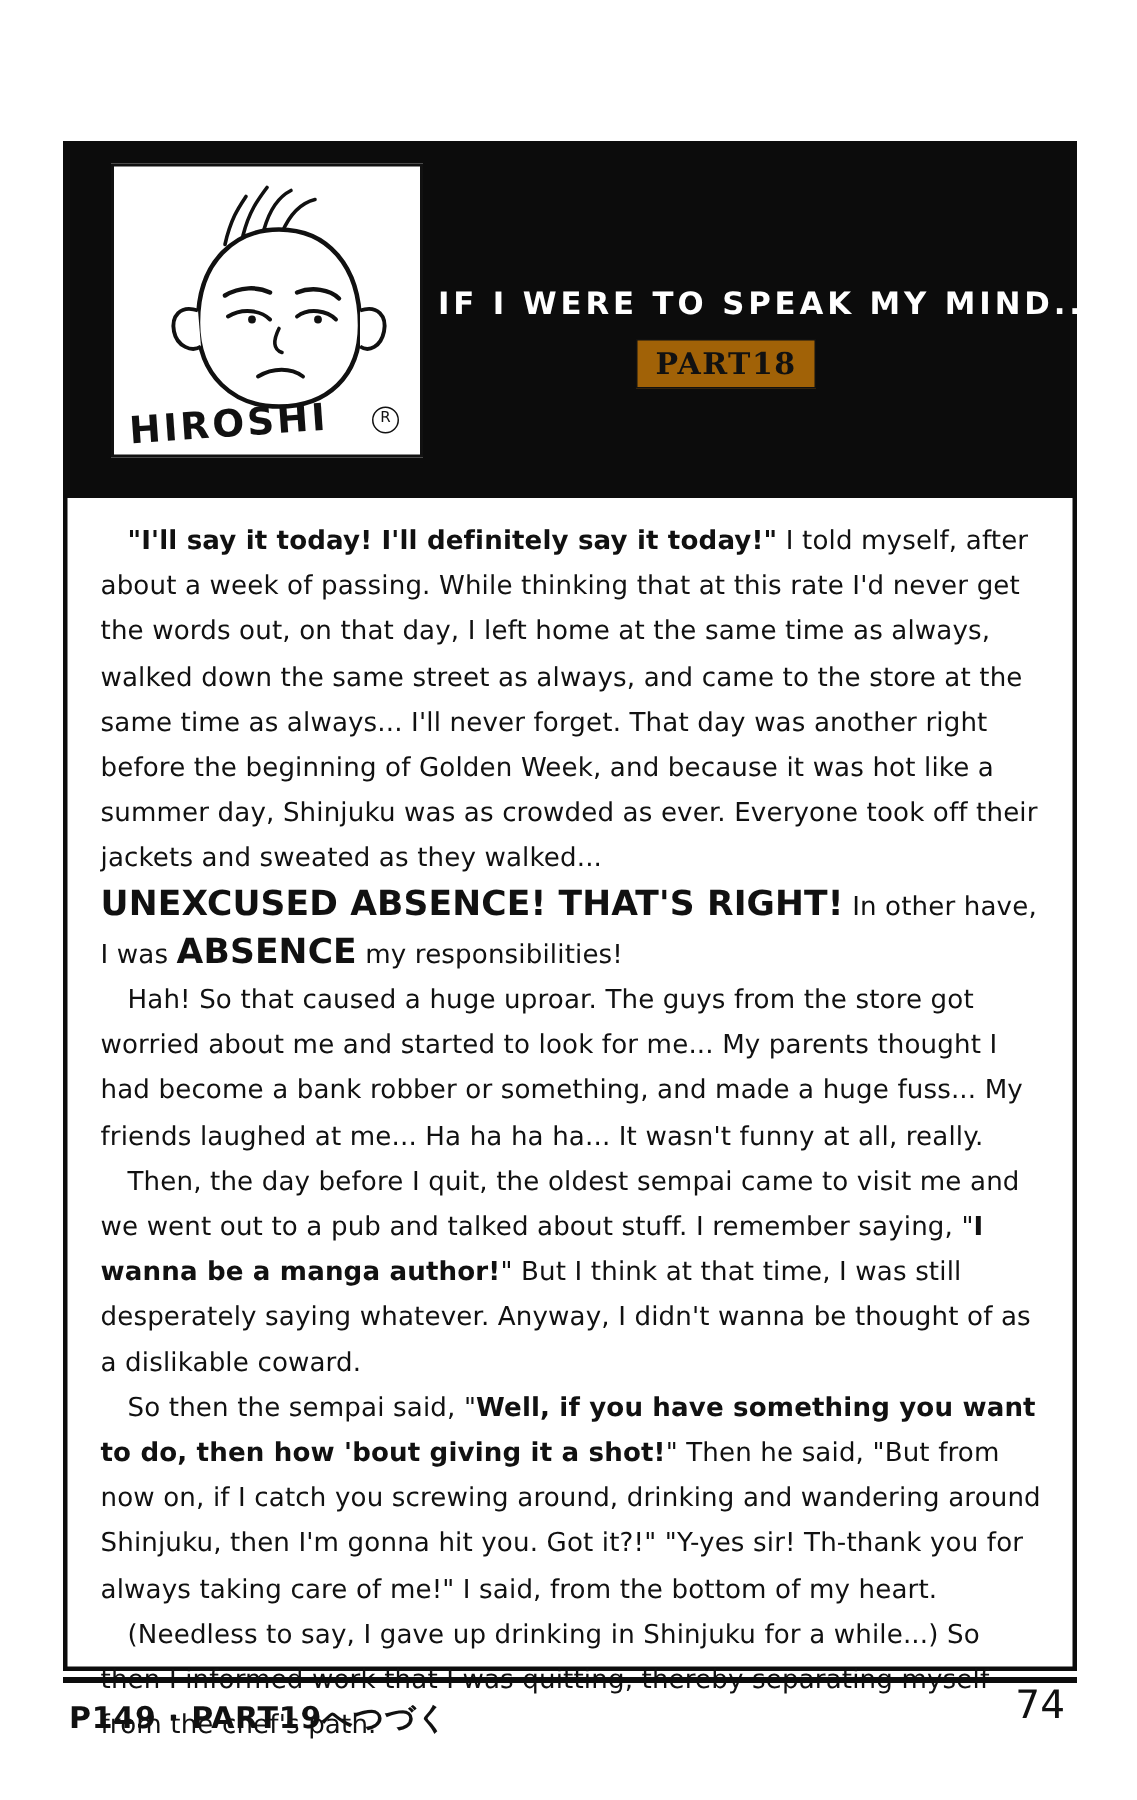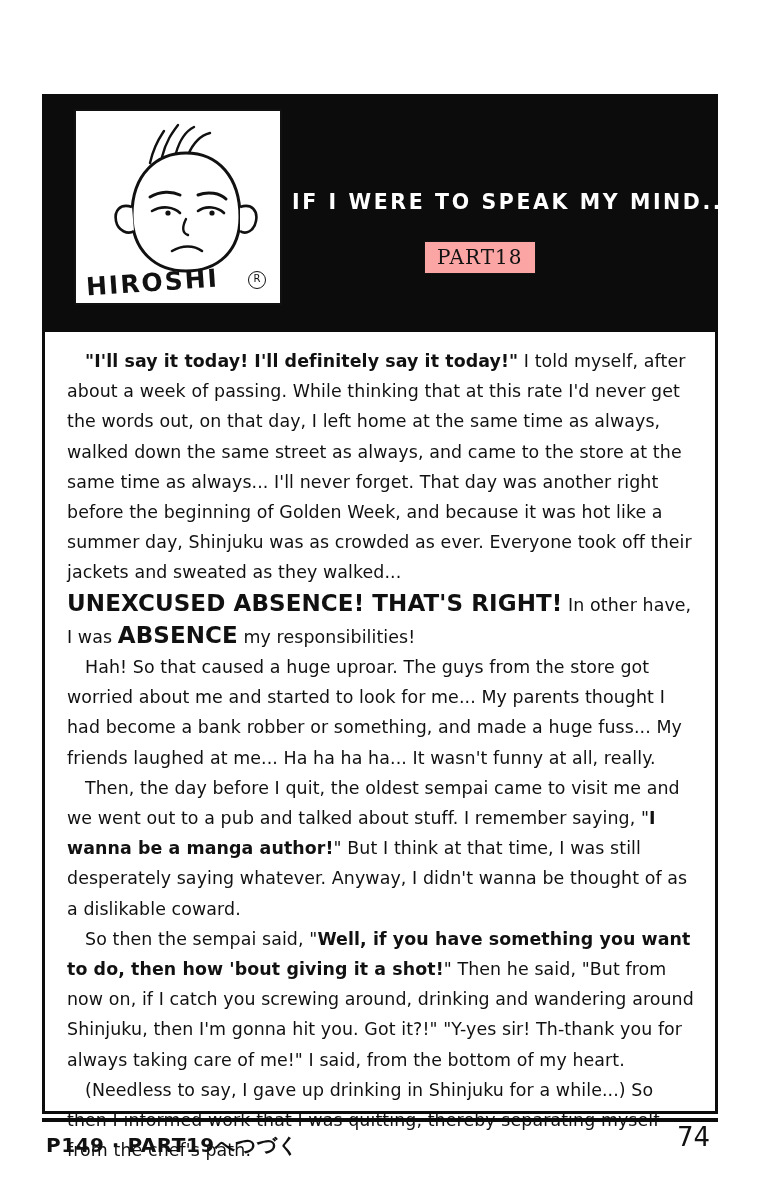--- a/index.html
+++ b/index.html
@@ -83,27 +83,27 @@
     font-family: "DejaVu Sans", sans-serif;
     font-weight: bold;
     font-size: 20.5px;
     letter-spacing: 2.6px;
     white-space: nowrap;
   }
 
   .header-part {
     position: absolute;
     left: 382px;
-    top: 147px;
+    top: 132px;
     padding: 3px 12px 4px 12px;
-    background: #fca5a5;
+    background: #a16207;
     color: #111;
     border: 1px solid #111;
     font-family: "DejaVu Serif", serif;
-    font-weight: normal;
+    font-weight: bold;
     font-size: 20px;
     letter-spacing: 1px;
   }
 
   
   .body-box {
     position: absolute;
     left: 42px;
     top: 332px;
     width: 676px;

